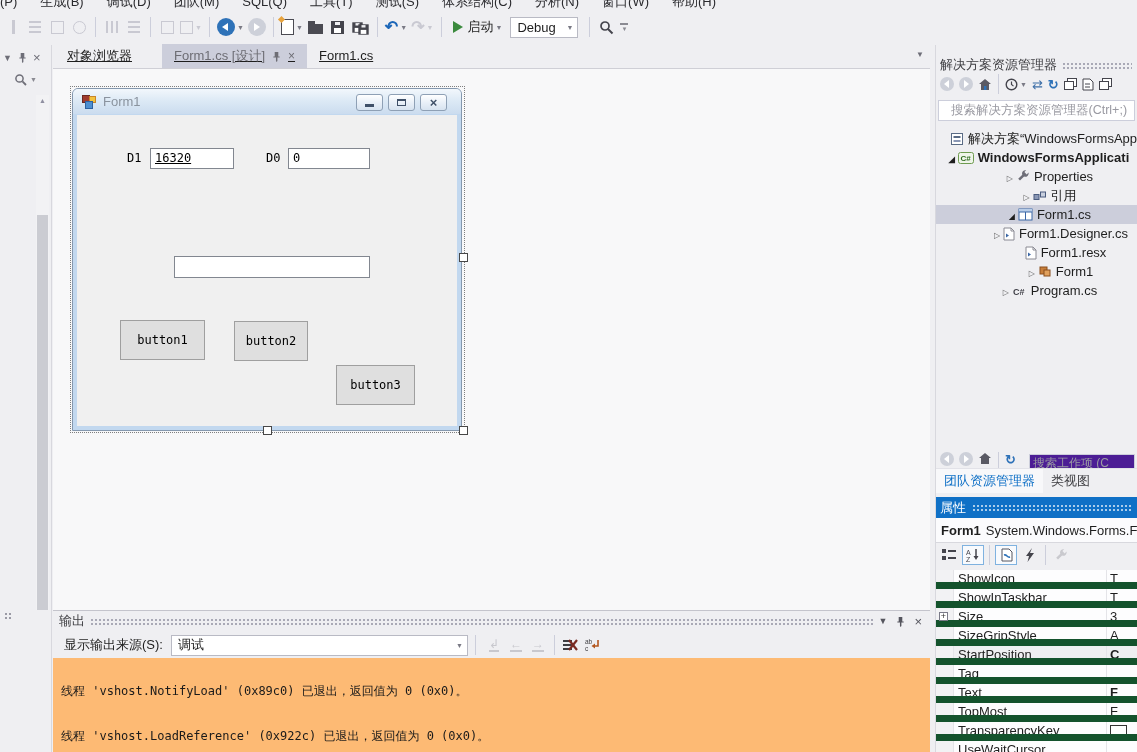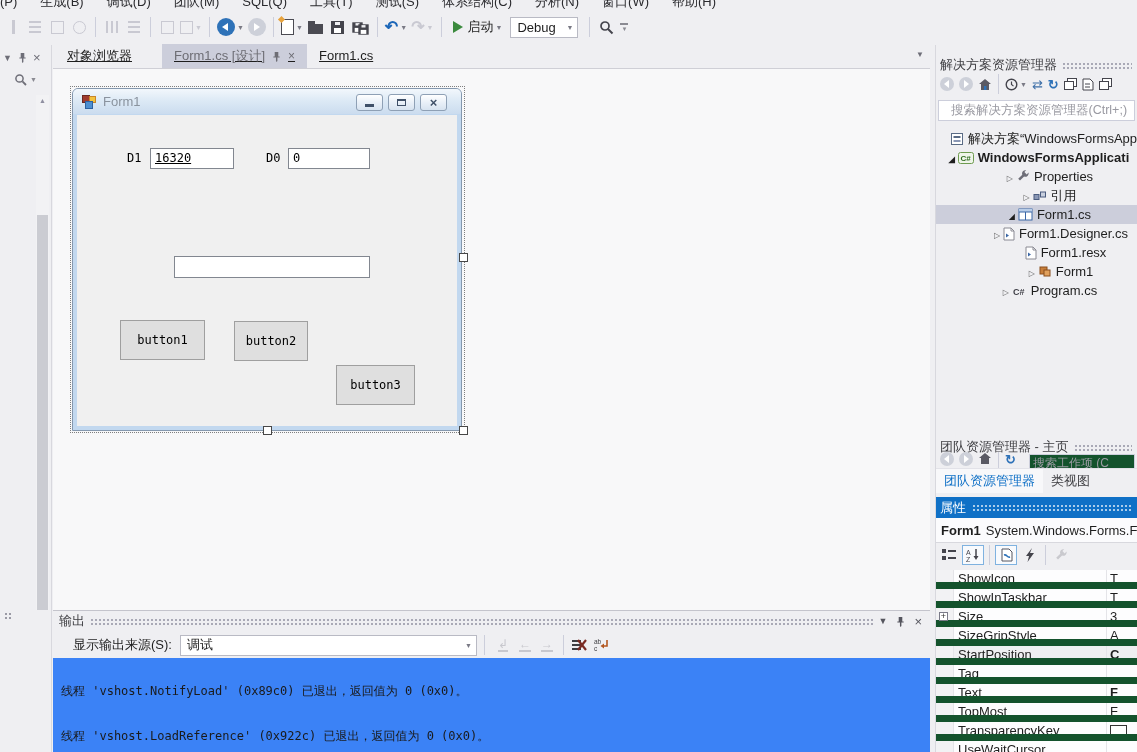--- a/index.html
+++ b/index.html
@@ -104,21 +104,21 @@
   .trow.selected{background:#CCCEDB;}
   .trow.bold{font-weight:bold;}
   .exp{width:12px;flex:none;text-align:center;}
   .exp.closed::before{content:"▷";font-size:8px;color:#646464;}
   .exp.open::before{content:"◢";font-size:8px;color:#1E1E1E;}
   .ticon{flex:none;margin-right:4px;display:inline-flex;}
   .ind0{padding-left:14px;} .ind1{padding-left:2px;} .ind2{padding-left:24px;} .ind3{padding-left:46px;}
   
   #te-title{top:392px;}
   #te-toolbar{position:absolute;left:0;right:0;top:407px;height:16px;overflow:hidden;display:flex;align-items:flex-start;gap:5px;padding-left:4px;}
-  #te-search{position:absolute;right:2px;top:409px;width:106px;height:18px;background:#14532d;border:1px solid #CCCEDB;box-sizing:border-box;
+  #te-search{position:absolute;right:2px;top:409px;width:106px;height:18px;background:#4c1d95;border:1px solid #CCCEDB;box-sizing:border-box;
       font-size:12px;color:#9A9AA2;line-height:16px;padding-left:3px;white-space:nowrap;overflow:hidden;}
   #tw-tabs{position:absolute;left:0;right:0;top:423px;height:24px;background:#EFEFF2;border-top:1px solid #E2E2E8;display:flex;}
   .tw-tab{height:24px;line-height:24px;padding:0 8px;font-size:13px;white-space:nowrap;}
   .tw-tab.active{background:#F8F8FA;color:#0F70C6;}
   .tw-tab.idle{color:#3E3E42;}
   
   #props-header{position:absolute;left:0;right:0;top:452px;height:21px;background:#0F70C6;color:#FFF;
       display:flex;align-items:center;font-size:13px;padding-left:4px;}
   #props-obj{position:absolute;left:0;right:0;top:473px;height:24px;background:#FBFBFD;border-bottom:1px solid #D8D8DE;
       display:flex;align-items:center;padding-left:5px;font-size:13px;white-space:nowrap;overflow:hidden;}
@@ -136,26 +136,26 @@
   .pdiv{width:1px;background:#E4E4E8;flex:none;}
   .pval{flex:1;padding-left:3px;font-size:13px;line-height:18px;color:#1E1E1E;white-space:nowrap;overflow:hidden;}
   .pval.b{font-weight:bold;}
   .swatch{display:inline-block;width:15px;height:12px;background:#FFF;border:1px solid #333;margin-top:3px;}
   
   #output{left:53px;top:610px;width:877px;height:142px;background:#EFEFF2;border-top:1px solid #C4C4CC;box-sizing:border-box;}
   #out-head{position:absolute;left:0;right:0;top:0;height:20px;display:flex;align-items:center;font-size:13px;color:#3E3E42;padding-left:6px;}
   #out-icons{display:flex;align-items:center;gap:9px;margin-right:8px;color:#55555E;}
   #out-icons .gl{font-size:9px;}
   #out-icons .x{font-size:13px;}
-  #out-toolbar{position:absolute;left:0;right:0;top:21px;height:26px;display:flex;align-items:center;padding-left:20px;}
+  #out-toolbar{position:absolute;left:0;right:0;top:21px;height:26px;display:flex;align-items:center;padding-left:11px;}
   #out-label{font-size:13px;color:#1E1E1E;margin-right:8px;}
   #out-combo{width:297px;height:21px;}
   .oic{display:inline-flex;align-items:center;justify-content:center;width:20px;height:20px;margin:0 1px;}
   .oic .a{font-size:12px;color:#C8C8CE;border-bottom:2px solid #C8C8CE;line-height:12px;}
-  #out-lines{position:absolute;left:0;right:0;top:47px;bottom:0;background:#3b82f6;overflow:hidden;
+  #out-lines{position:absolute;left:0;right:0;top:47px;bottom:0;background:#fdba74;overflow:hidden;
       font:12px "DejaVu Sans Mono",monospace;line-height:15px;color:#1A1A1A;padding-left:8px;white-space:pre;}
   #out-lines .ln{margin-top:0;}
   #out-lines .ln:first-child{margin-top:-4px;}
   svg{display:block;}
 </style>
 </head>
 <body>
 
 <div id="menubar" class="abs">
   <div id="menustrip">
@@ -458,24 +458,20 @@
       <span class="exp closed"></span>
       <span class="ticon">
           <svg width="15" height="14">
             <text x="1" y="11" font-size="9" font-weight="bold" fill="#3E3E46" font-family="sans-serif">C#</text>
           </svg>
         </span>
       <span>Program.cs</span>
     </div>
   </div>
 
-  <div class="panel-title" id="te-title">
-    <span>团队资源管理器 - 主页</span>
-    <span class="dots"></span>
-  </div>
   <div id="te-toolbar">
     <span class="circ gray" style="width:14px;height:14px;">
         <span class="tri-l" style="border-right-width:5px;"></span>
       </span>
     <span class="circ gray" style="width:14px;height:14px;">
         <span class="tri-r" style="border-left-width:5px;"></span>
       </span>
     <svg width="14" height="13">
         <path d="M7 1L1 6h2v6h8V6h2z" fill="#5A5A64"></path>
       </svg>

